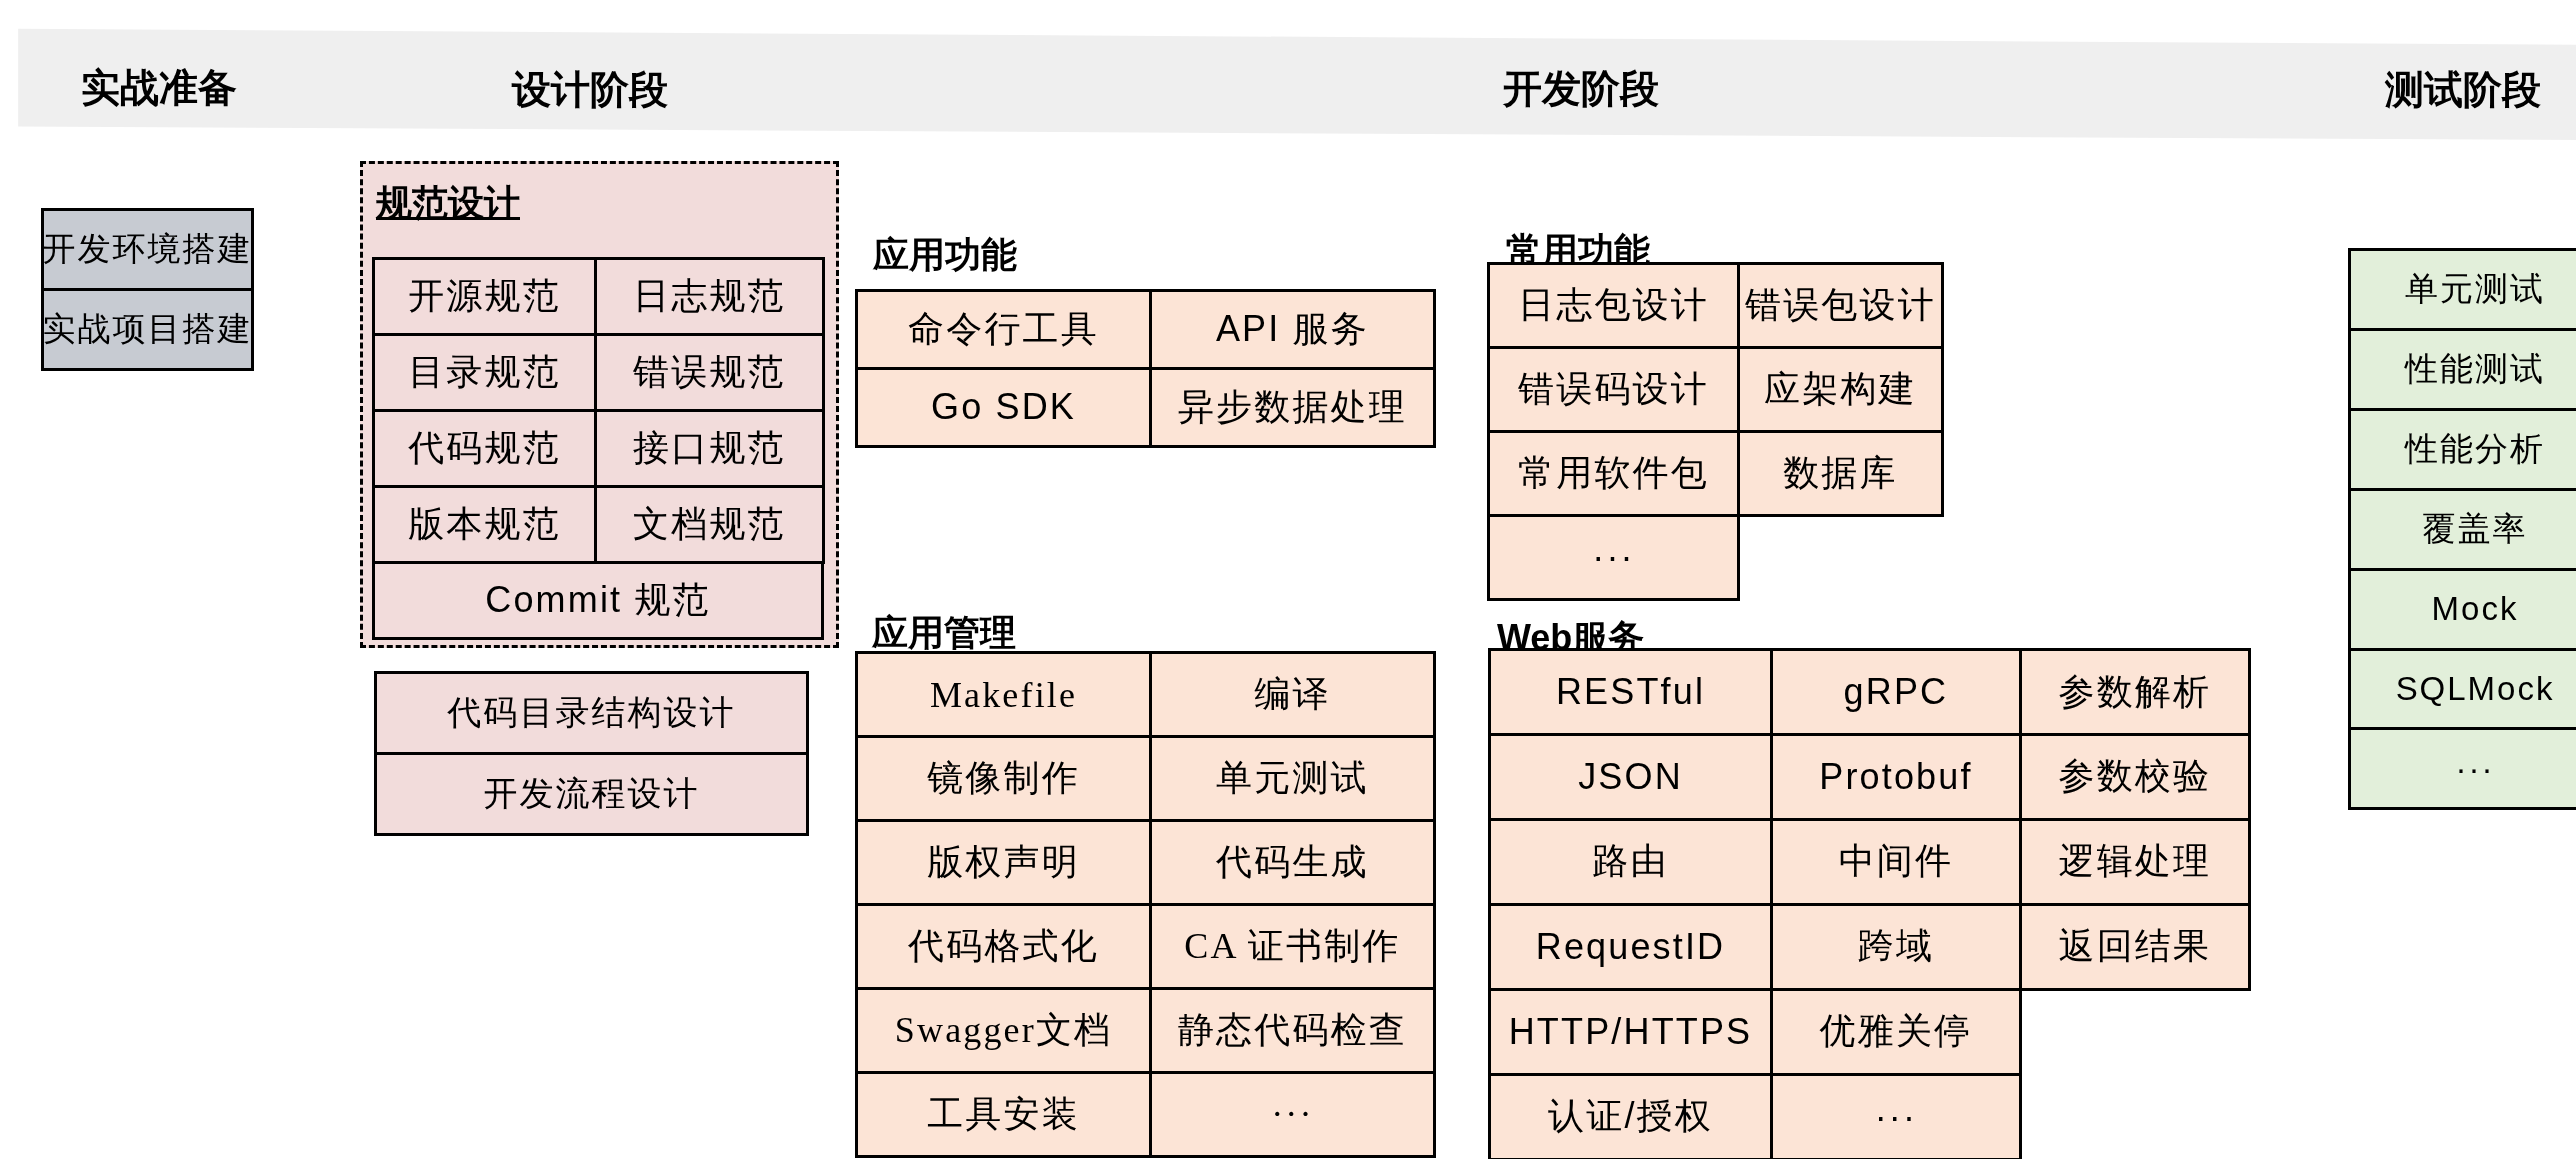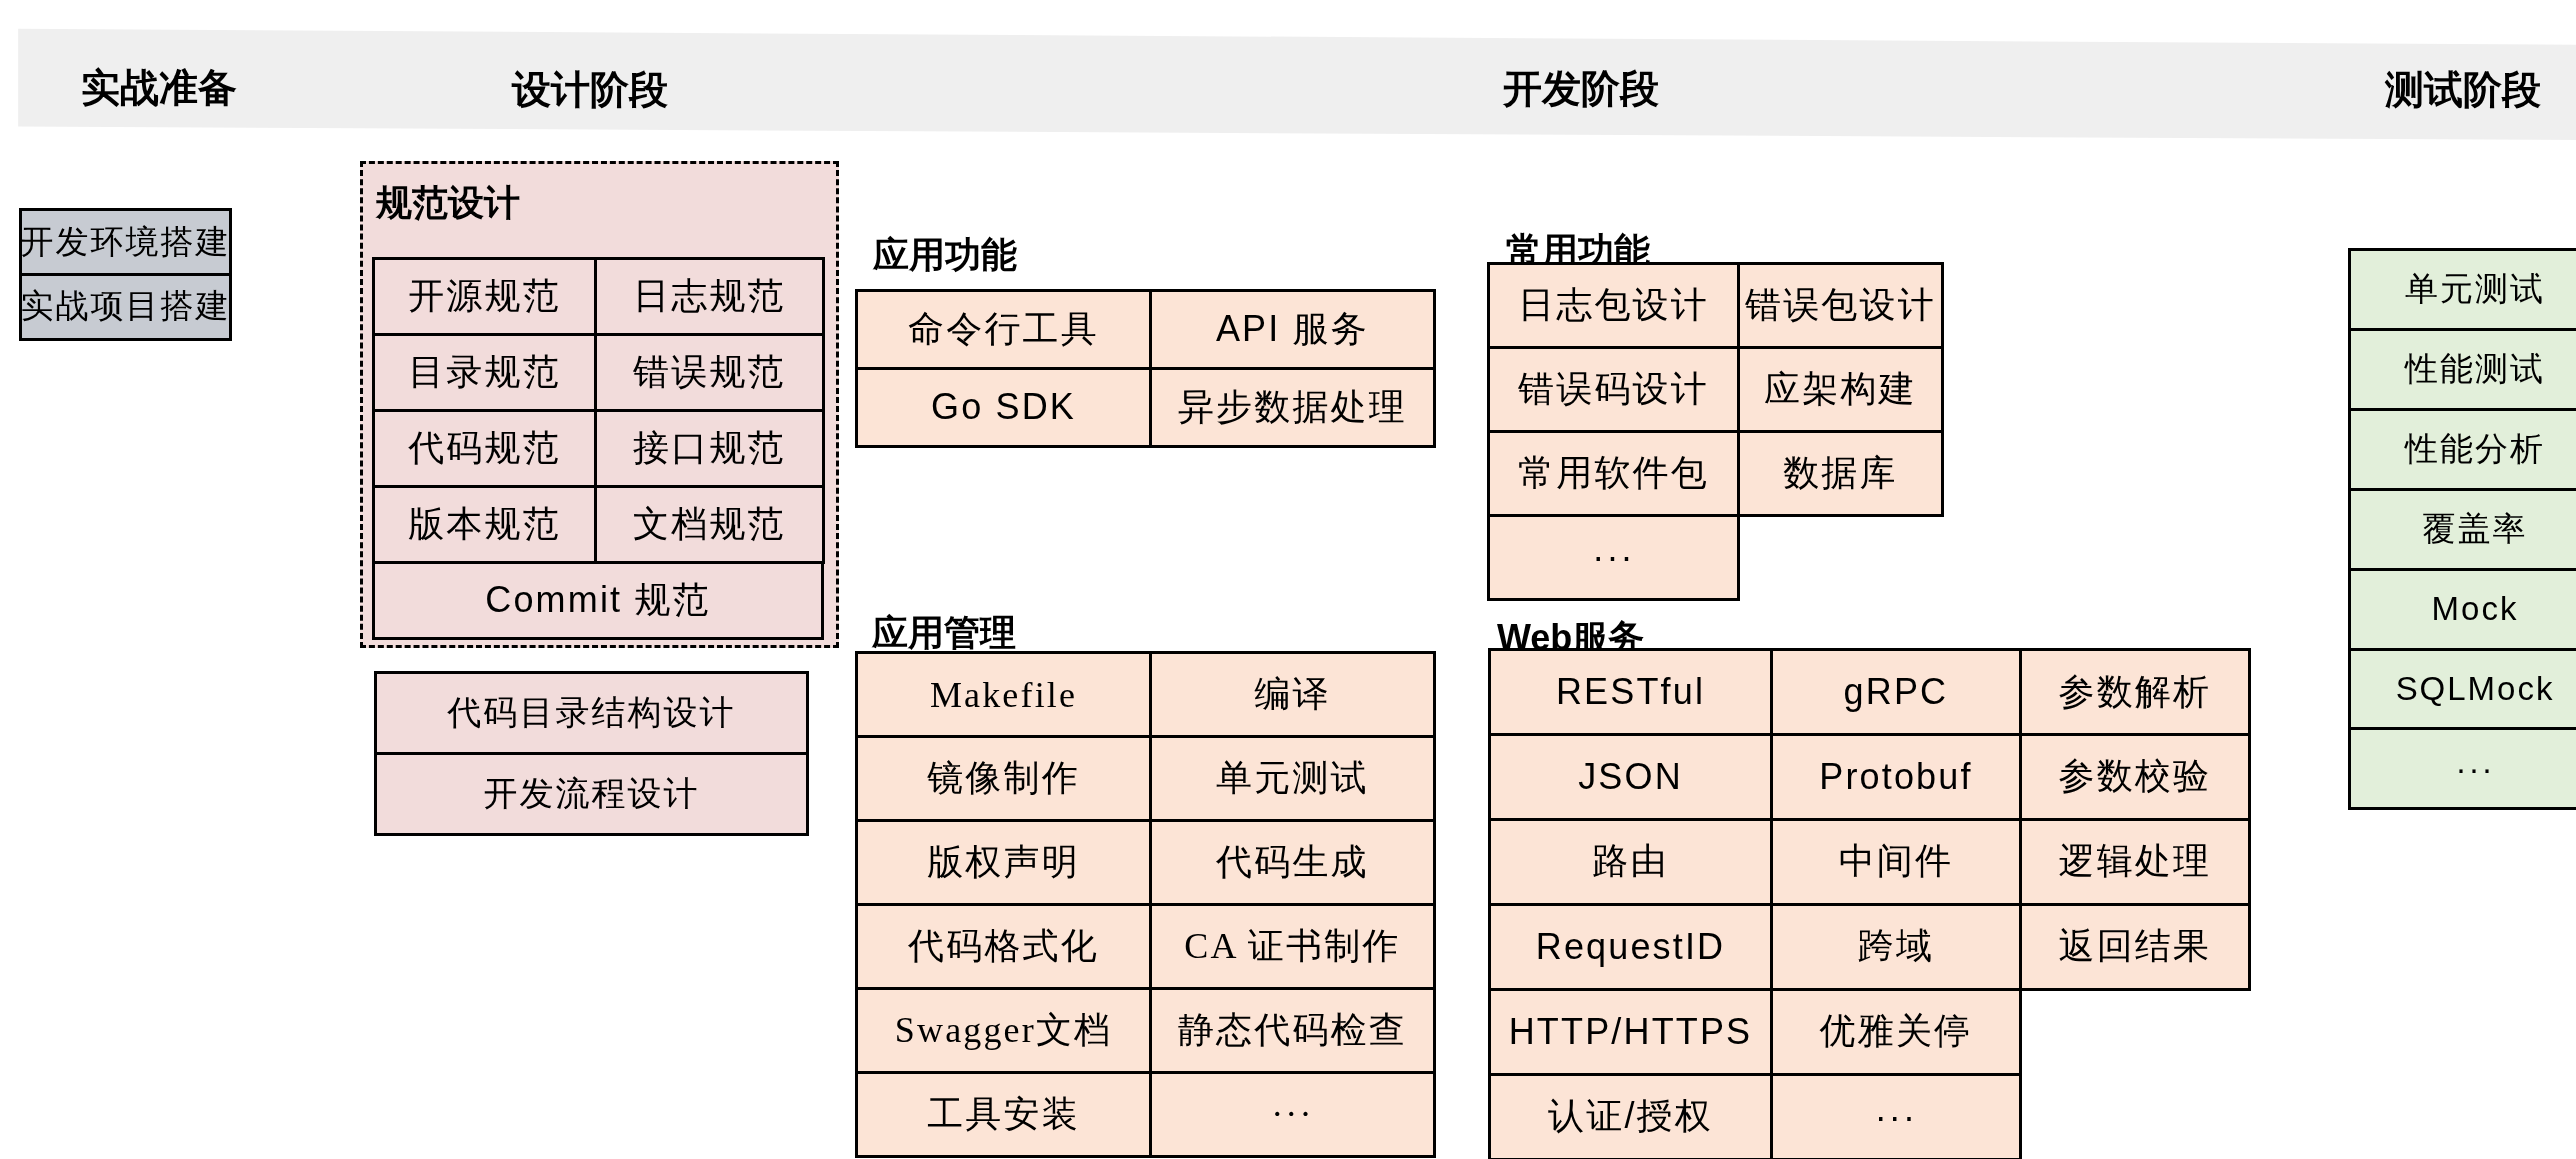--- a/index.html
+++ b/index.html
@@ -12,34 +12,34 @@
   .h{position:absolute;font-weight:700;font-size:36px;color:var(--text);white-space:nowrap;}
   .dash{position:absolute;left:360px;top:161px;width:479px;height:487px;box-sizing:border-box;
         background:var(--pink-fill);border:3.1px dashed var(--border);}
   .tbl{position:absolute;}
   .row{display:flex;}
   .row + .row{margin-top:-3.1px;}
   .c{box-sizing:border-box;border:3.1px solid var(--border);display:flex;align-items:center;justify-content:center;
      font-size:36px;color:var(--text);white-space:nowrap;background:#fff;letter-spacing:0.06em;}
   .c + .c{margin-left:-3.1px;}
 
-  #prep{left:19px;top:208px;}   #prep .c{width:213px;height:68px;font-size:33px;background:var(--prep-fill);}
+  #prep{left:19px;top:208px;}   #prep .c{width:213px;height:83px;font-size:33px;background:var(--prep-fill);margin-left:22px;}
   #spec-table{left:372px;top:257px;} #spec-table .c{height:79px;background:var(--pink-fill);}
   .spec-l{width:225px;} .spec-r{width:231px;} .spec-f{width:452px;}
   #steps{left:374px;top:671px;} #steps .c{width:435px;height:84px;font-size:34px;background:var(--pink-fill);}
   #af{left:855px;top:289px;}   #af .c{height:81px;background:var(--peach-fill);}
   .col-a{width:297px;} .col-b{width:287px;}
   #am{left:855px;top:651px;font-family:Liberation Serif, serif;}  #am .c{height:87px;background:var(--peach-fill);}
   #cf{left:1487px;top:262px;}   #cf .c{height:87px;background:var(--peach-fill);}
   .cf-l{width:253px;} .cf-r{width:207px;}
   #ws{left:1488px;top:648px;}  #ws .c{height:88px;background:var(--peach-fill);}
   .ws1{width:285px;} .ws2{width:252px;} .ws3{width:232px;}
   #test{left:2348px;top:248px;} #test .c{width:254px;height:83px;font-size:33px;background:var(--green-fill);}
 
-  #h-spec{left:376px;top:179px;}
+  #h-spec{left:376px;top:179px;text-decoration:underline;}
   #h-af{left:873px;top:231px;}
   #h-am{left:872px;top:609px;}
   #h-cf{left:1506px;top:227px;}
   #h-ws{left:1497px;top:614px;}
 
   #st-prep{left:81px;top:61px;}
   #st-design{left:512px;top:63px;}
   #st-dev{left:1503px;top:62px;}
   #st-test{left:2385px;top:63px;}
 </style>

